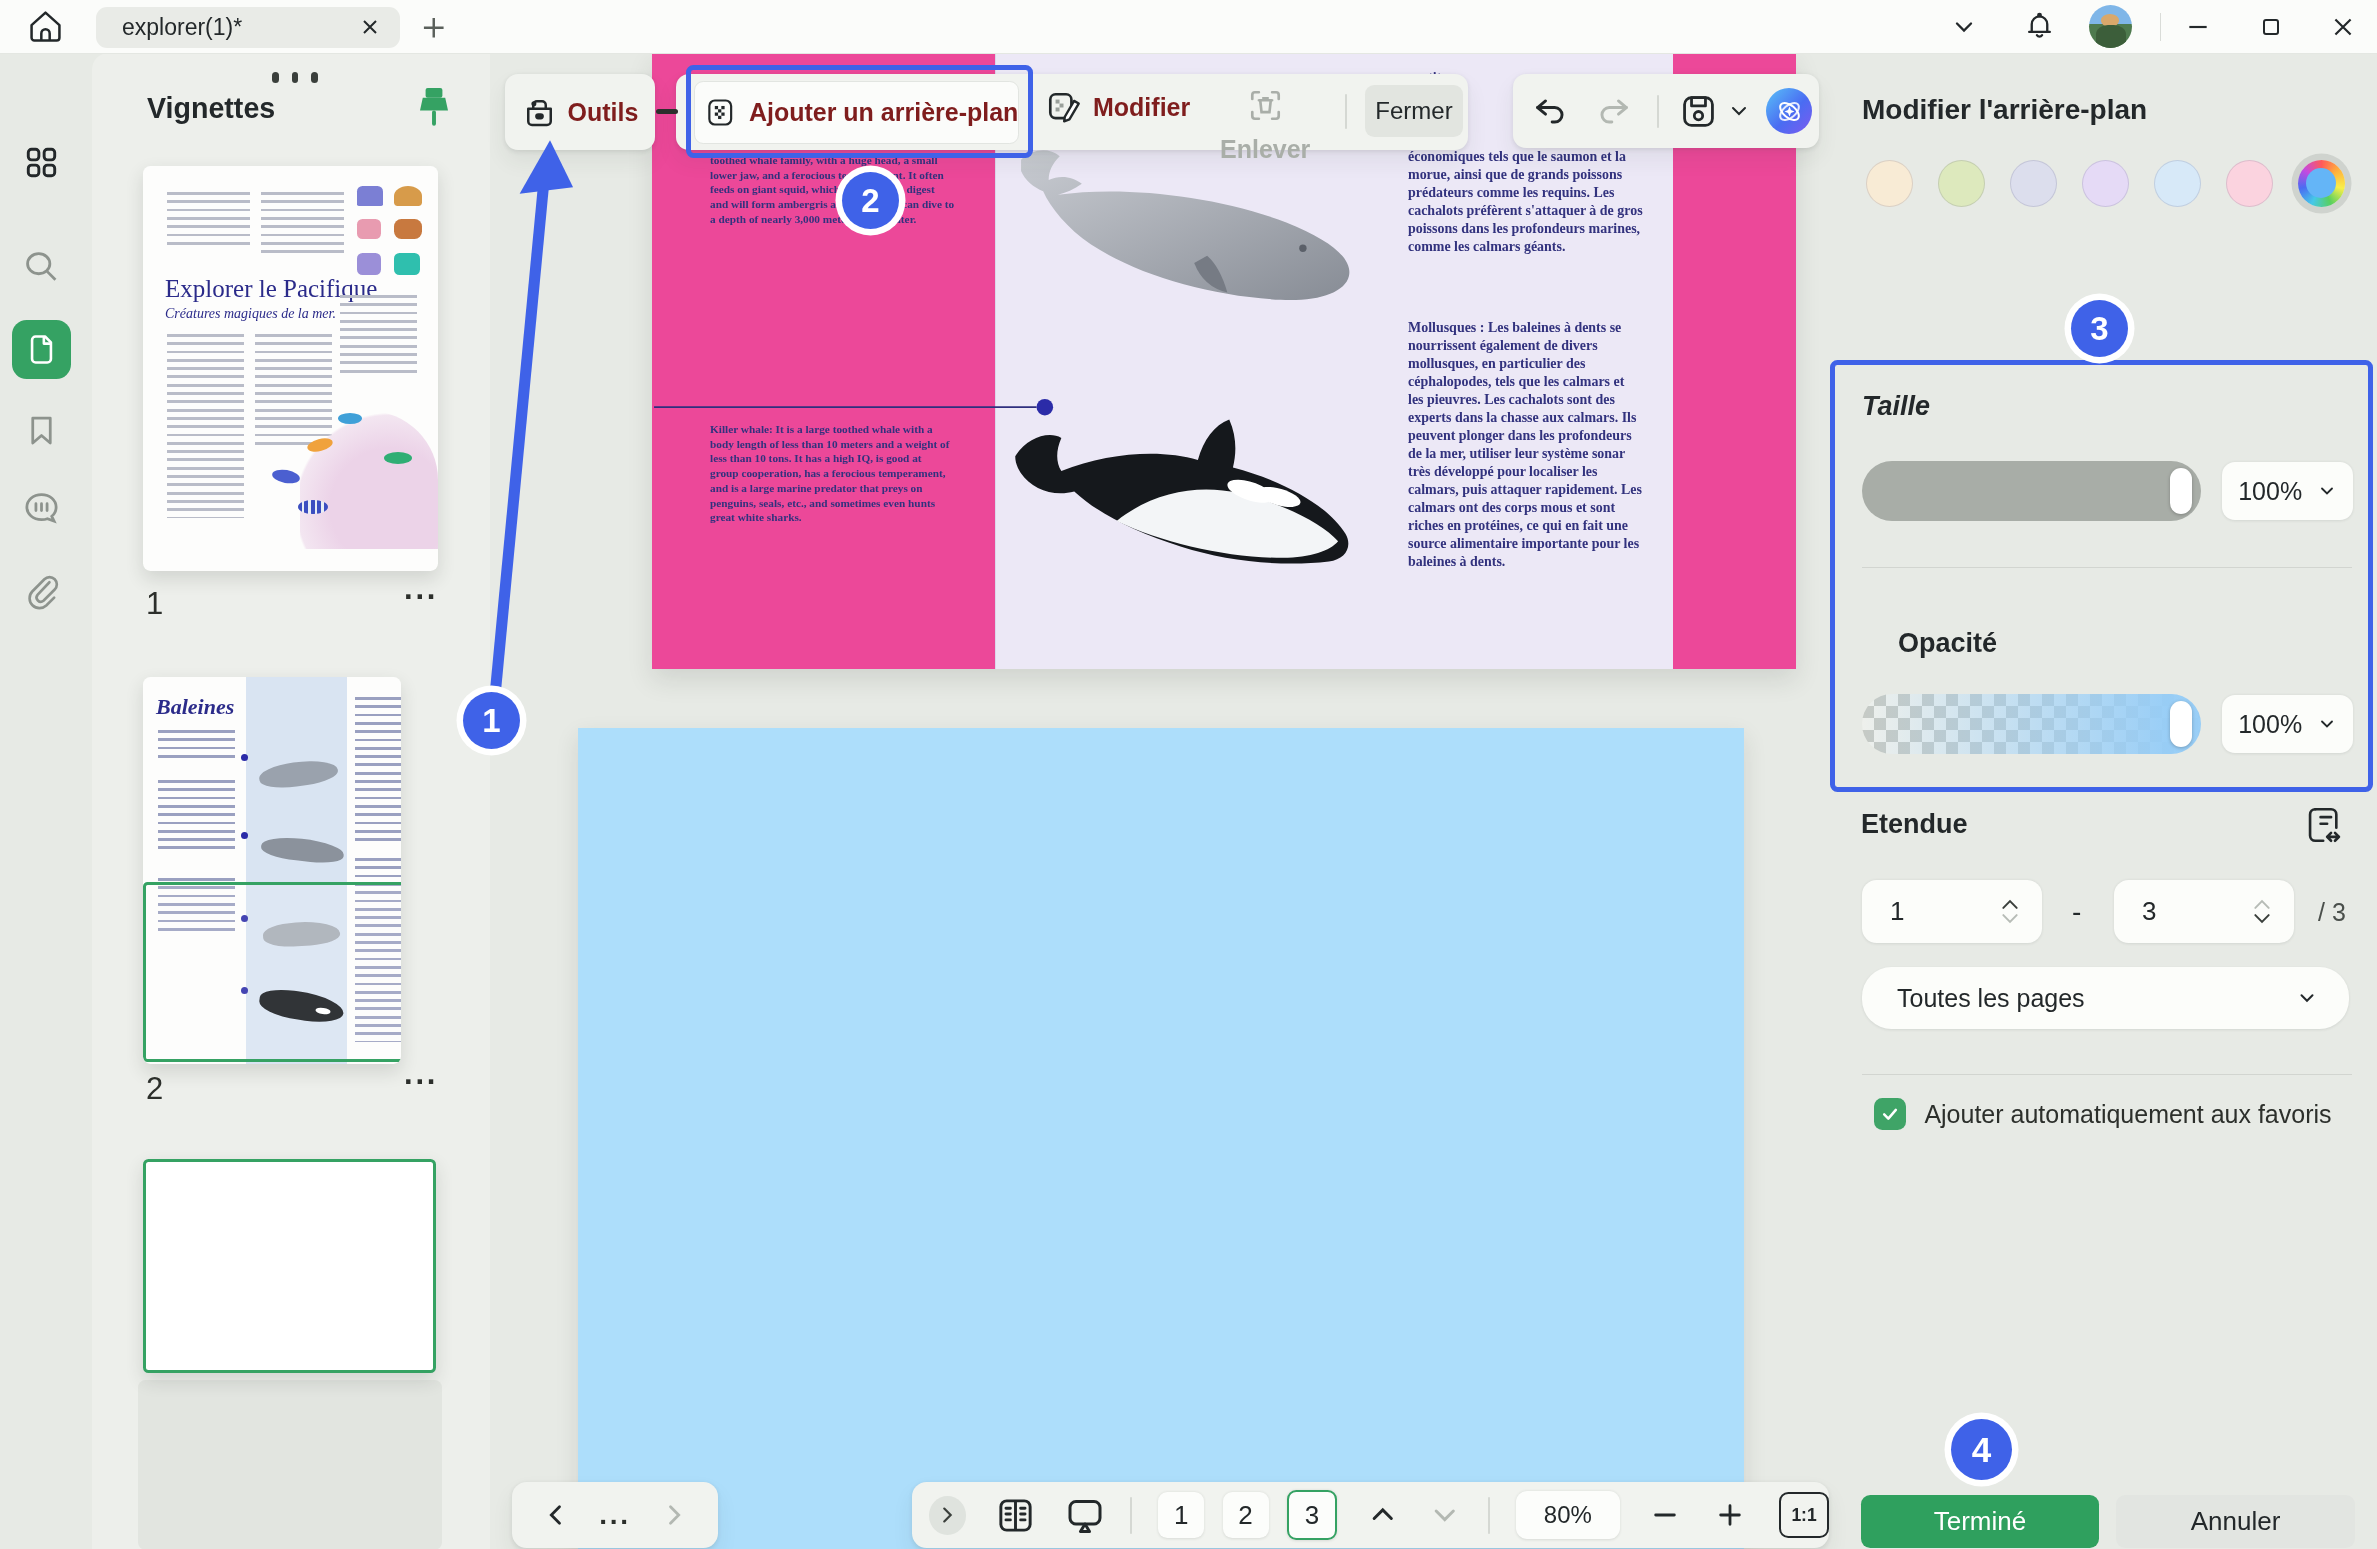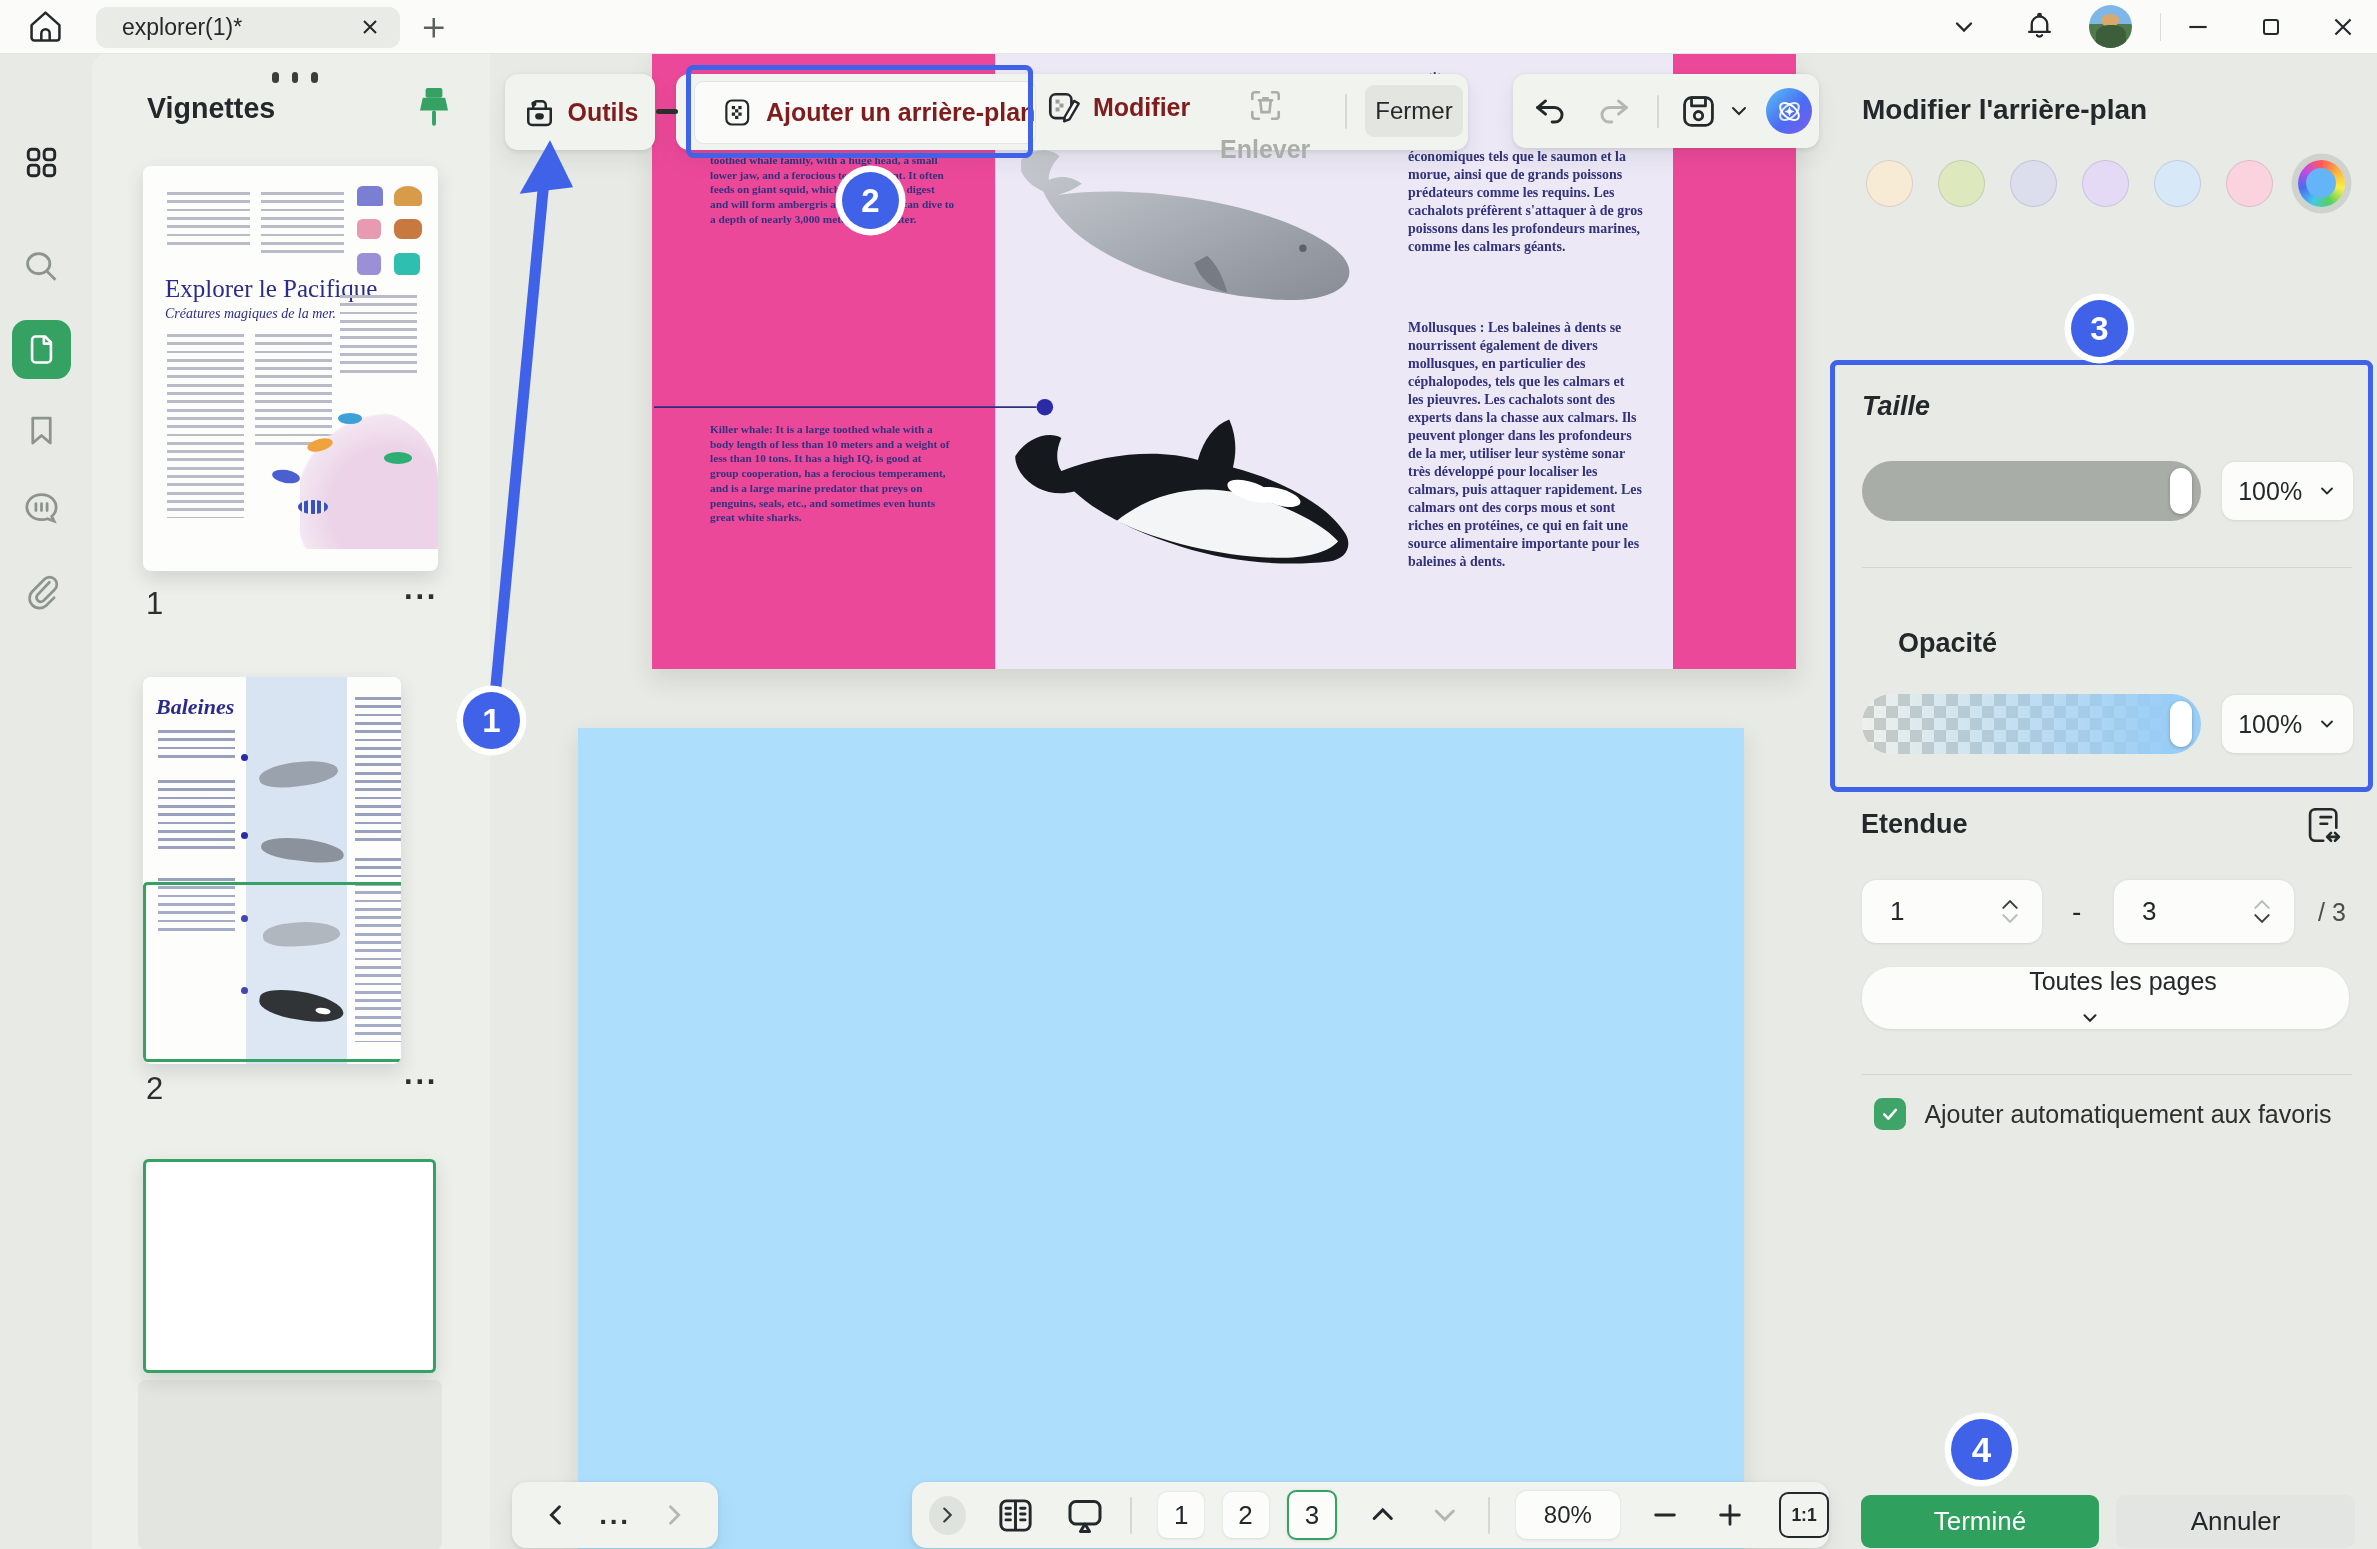--- a/index.html
+++ b/index.html
@@ -33,21 +33,21 @@
   .doc-left{font-family:"Liberation Serif",serif;font-size:16.6px;line-height:21.7px;color:#32327e;white-space:nowrap;transform-origin:0 0;transform:scale(.68);}
   .doc-right{font-family:"Liberation Serif",serif;font-size:19.4px;line-height:25px;color:#32327e;white-space:nowrap;transform-origin:0 0;transform:scale(.72);}
   .page3{left:578px;top:728px;width:1166px;height:822px;background:#addefb;box-shadow:0 9.2px 22px rgba(40,50,45,.12);z-index:1;}
   
   .card{background:#f1f3ef;border-radius:13px;box-shadow:0 1.8px 4.6px rgba(40,50,45,.10),0 11px 22px rgba(40,50,45,.07);z-index:6;}
   .tool-item{display:flex;align-items:center;gap:11px;color:#23282a;}
   .tool-label{font-size:25px;font-weight:700;color:#7f1d1d;white-space:nowrap;}
   .tool-label.gray{color:#a9aea8;font-weight:700;}
   .btn-gray{background:#e2e5e0;border-radius:9.2px;display:flex;align-items:center;justify-content:center;font-size:24px;color:#23282a;}
   .vdiv{width:1.8px;background:#d5d8d3;border-radius:0.9px;}
-  .ajouter-btn{background:#fbfcfa;border:0.9px solid #e2e5e1;border-radius:9.2px;display:flex;align-items:center;gap:13px;padding-left:27px;}
+  .ajouter-btn{background:#fbfcfa;border:0.9px solid #e2e5e1;border-radius:9.2px;display:flex;align-items:center;gap:13px;padding-left:10px;}
   .ai-btn{width:46px;height:46px;border-radius:50%;background:linear-gradient(135deg,#59c2f8 0%,#4a6cf2 55%,#7e5bef 100%);display:flex;align-items:center;justify-content:center;}
   
   .pgbtn{width:48px;height:46px;background:#fcfdfb;border-radius:9.2px;display:flex;align-items:center;justify-content:center;font-size:26px;color:#23282a;box-shadow:0 0.9px 2.8px rgba(40,50,45,.12);}
   .pgbtn.active{border:2.8px solid #35a263;}
   .zoomchip{background:#fcfdfb;border-radius:11px;display:flex;align-items:center;justify-content:center;font-size:24px;color:#23282a;box-shadow:0 0.9px 2.8px rgba(40,50,45,.12);}
   .circlebtn{width:39px;height:39px;border-radius:50%;background:#dfe3de;display:flex;align-items:center;justify-content:center;color:#3a3f3b;}
   
   .rp-title{font-size:28px;font-weight:700;color:#23282a;}
   .swatchrow{left:1866px;top:160px;width:488px;display:flex;gap:25px;align-items:center;z-index:3;}
   .swatch{width:47px;height:47px;border-radius:50%;border:0.9px solid rgba(90,90,120,.18);box-sizing:border-box;}
@@ -533,21 +533,21 @@
       <svg width="20" height="13" viewBox="0 0 24 14" stroke="#b7bcb6" stroke-width="2.4" fill="none" stroke-linecap="round">
           <path d="M4 11 L12 3 L20 11"></path>
         </svg>
       <svg width="20" height="13" viewBox="0 0 24 14" stroke="#3a3f3b" stroke-width="2.4" fill="none" stroke-linecap="round">
           <path d="M4 3 L12 11 L20 3"></path>
         </svg>
     </span>
   </div>
   <div class="abs" style="left:2318px;top:898px;font-size:25px;color:#4a4f4b;z-index:3;">/ 3</div>
 
-  <div class="abs selectbox" style="left:1862px;top:967px;width:487px;height:62px;z-index:3;flex-direction:column;">
+  <div class="abs selectbox" style="left:1862px;top:967px;width:487px;height:62px;z-index:3;">
     <span style="margin-left:35px;flex:1;">Toutes les pages</span>
     <svg style="margin-right:31px;" width="22" height="22" viewBox="0 0 24 24" stroke="#23282a" stroke-width="2.2" fill="none" stroke-linecap="round">
         <path d="M6 9 L12 15 L18 9"></path>
       </svg>
   </div>
 
   <div class="abs hdiv" style="left:1862px;top:1074px;width:490px;z-index:3;"></div>
 
   <div class="abs" style="left:1874px;top:1098px;display:flex;align-items:center;gap:18.4px;z-index:3;">
     <span class="checkbox">

